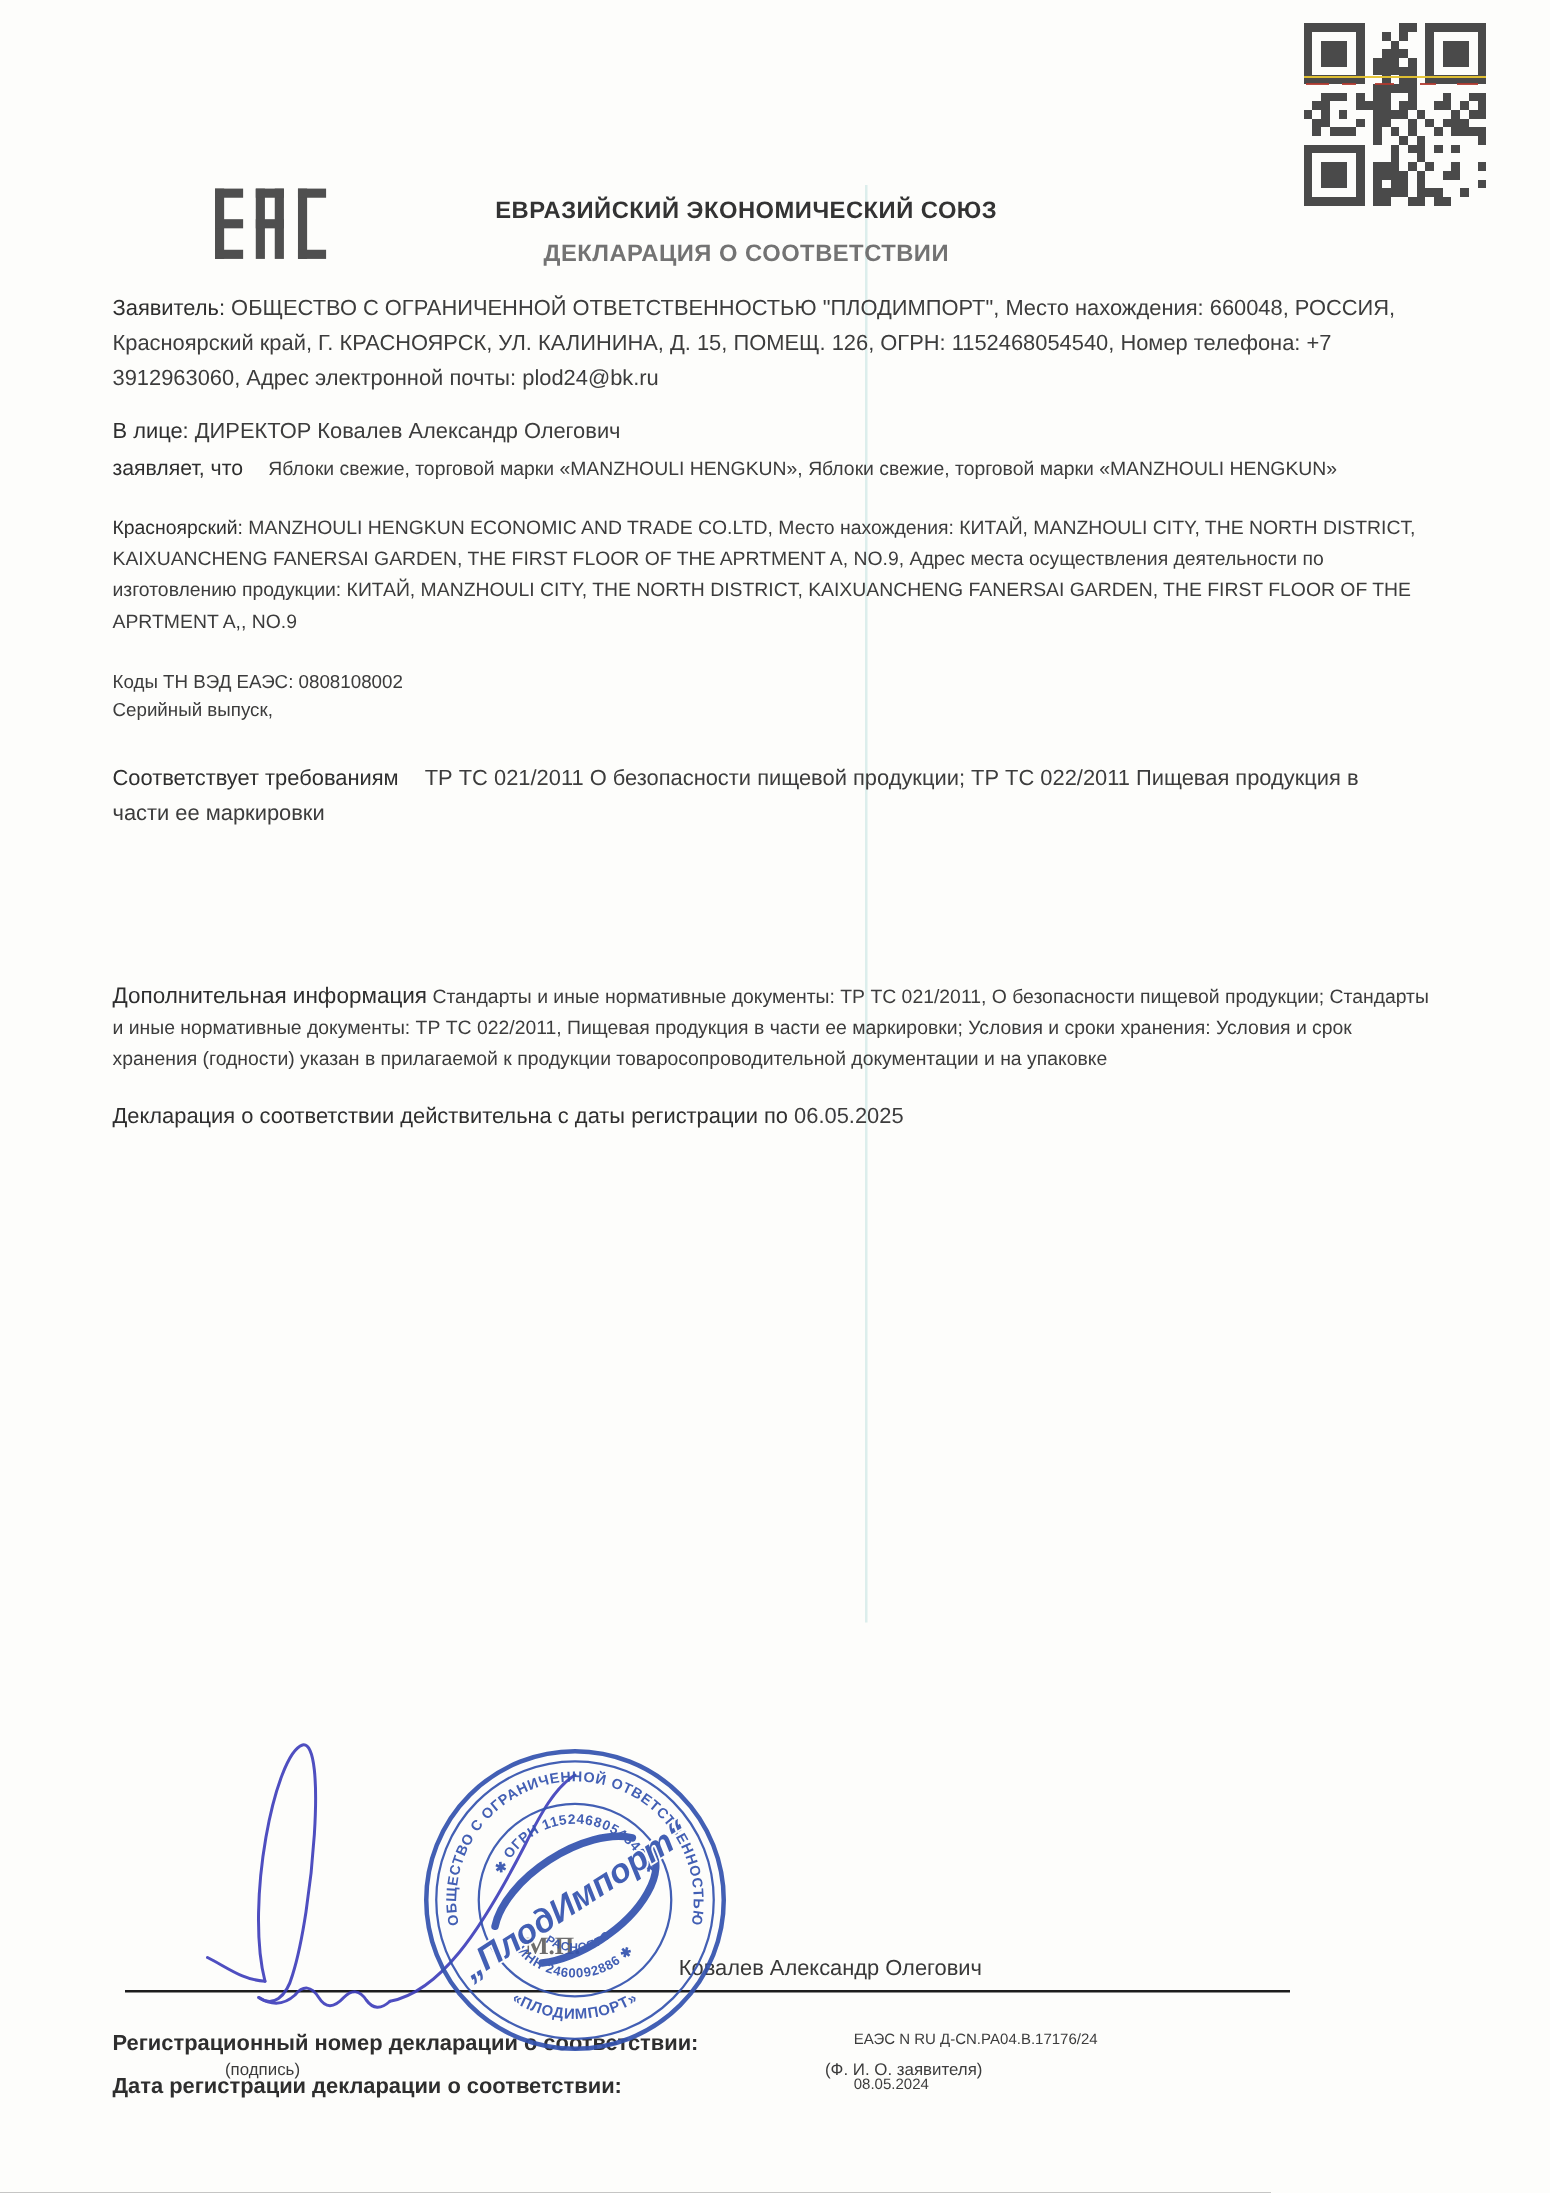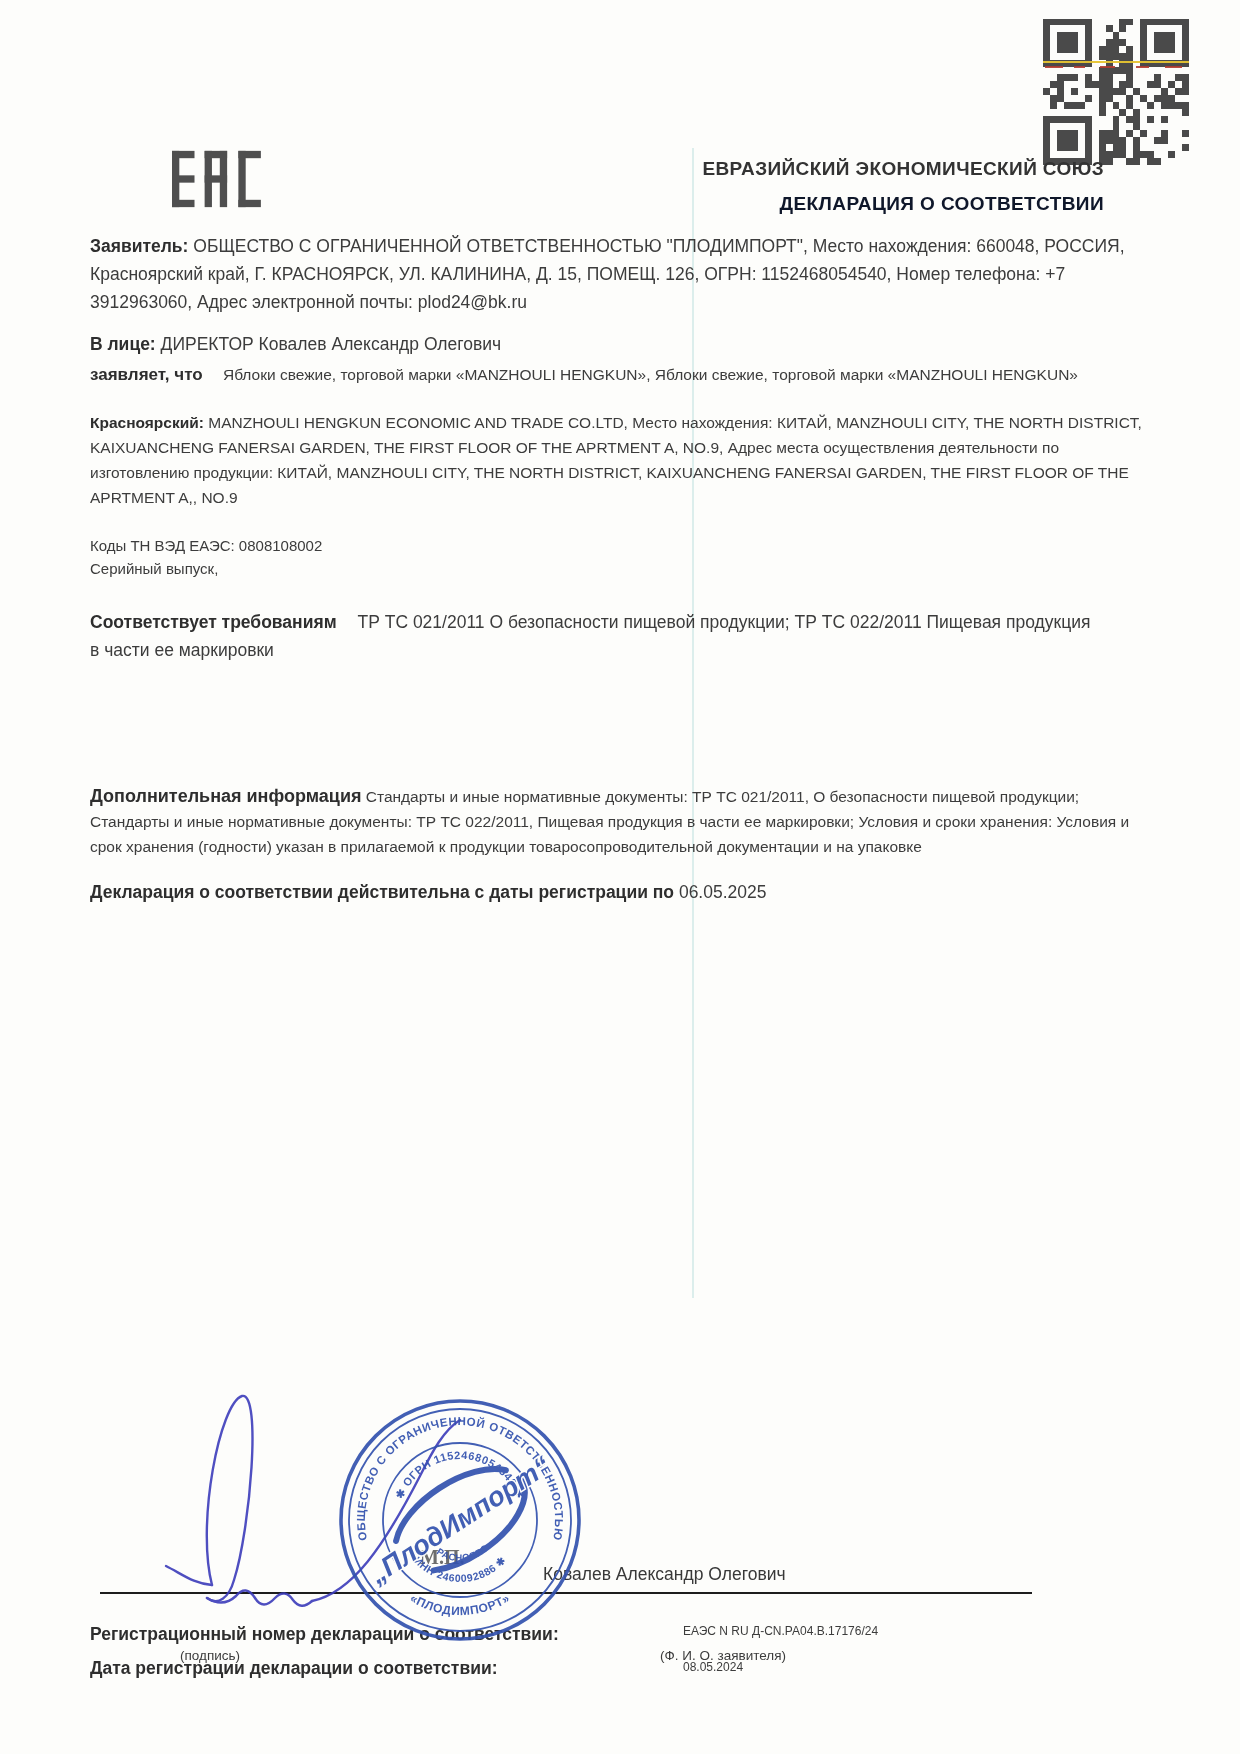--- a/index.html
+++ b/index.html
@@ -6,24 +6,24 @@
   .page{
     position:relative;width:1240px;height:1754px;background:#fdfdfb;
     font-family:"Liberation Sans",sans-serif;color:#3c3c3c;overflow:hidden;
     margin:0 auto;
   }
   .abs{position:absolute;}
   .para{left:90px;width:1062px;}
   .p-large{font-size:17.5px;line-height:28px;}
   .p-med{font-size:15.5px;line-height:25px;}
   .p-small{font-size:15px;line-height:23px;}
-  .lbl{font-weight:700;color:#2e2e2e;text-align:right;}
-  .title-block{left:90px;width:1014px;text-align:right;}
+  .lbl{font-weight:400;color:#2e2e2e;text-align:right;}
+  .title-block{left:90px;width:1014px;text-align:center;}
   .doc-title{font-size:19px;font-weight:700;color:#333;letter-spacing:.4px;}
-  .doc-subtitle{font-size:19px;font-weight:700;color:#0f172a;letter-spacing:.4px;margin-top:13px;}
+  .doc-subtitle{font-size:19px;font-weight:700;color:#737373;letter-spacing:.4px;margin-top:13px;}
   .gap-label{margin-right:16px;}
   .tail-block{display:block;font-weight:700;}
   .scanline{left:692px;top:148px;width:2px;height:1150px;background:rgba(165,214,214,.38);}
   .sig-line{left:100px;top:1592px;width:932px;height:2px;background:#1d1d1d;z-index:2;}
   .caption{font-size:13.5px;color:#3c3c3c;text-align:left;margin-top:48px;}
   .mp{left:420px;top:1546px;font-size:20px;font-weight:700;color:#6d6d6d;z-index:3;font-family:Liberation Serif, serif;}
   .name{left:543px;top:1564px;font-size:17.5px;color:#383838;z-index:3;}
   .reg-label{left:90px;font-size:17.5px;font-weight:700;color:#2e2e2e;}
   .reg-value{left:683px;font-size:12px;color:#3c3c3c;}
   .stamp-svg{left:328px;top:1388px;z-index:5;opacity:.92;}

